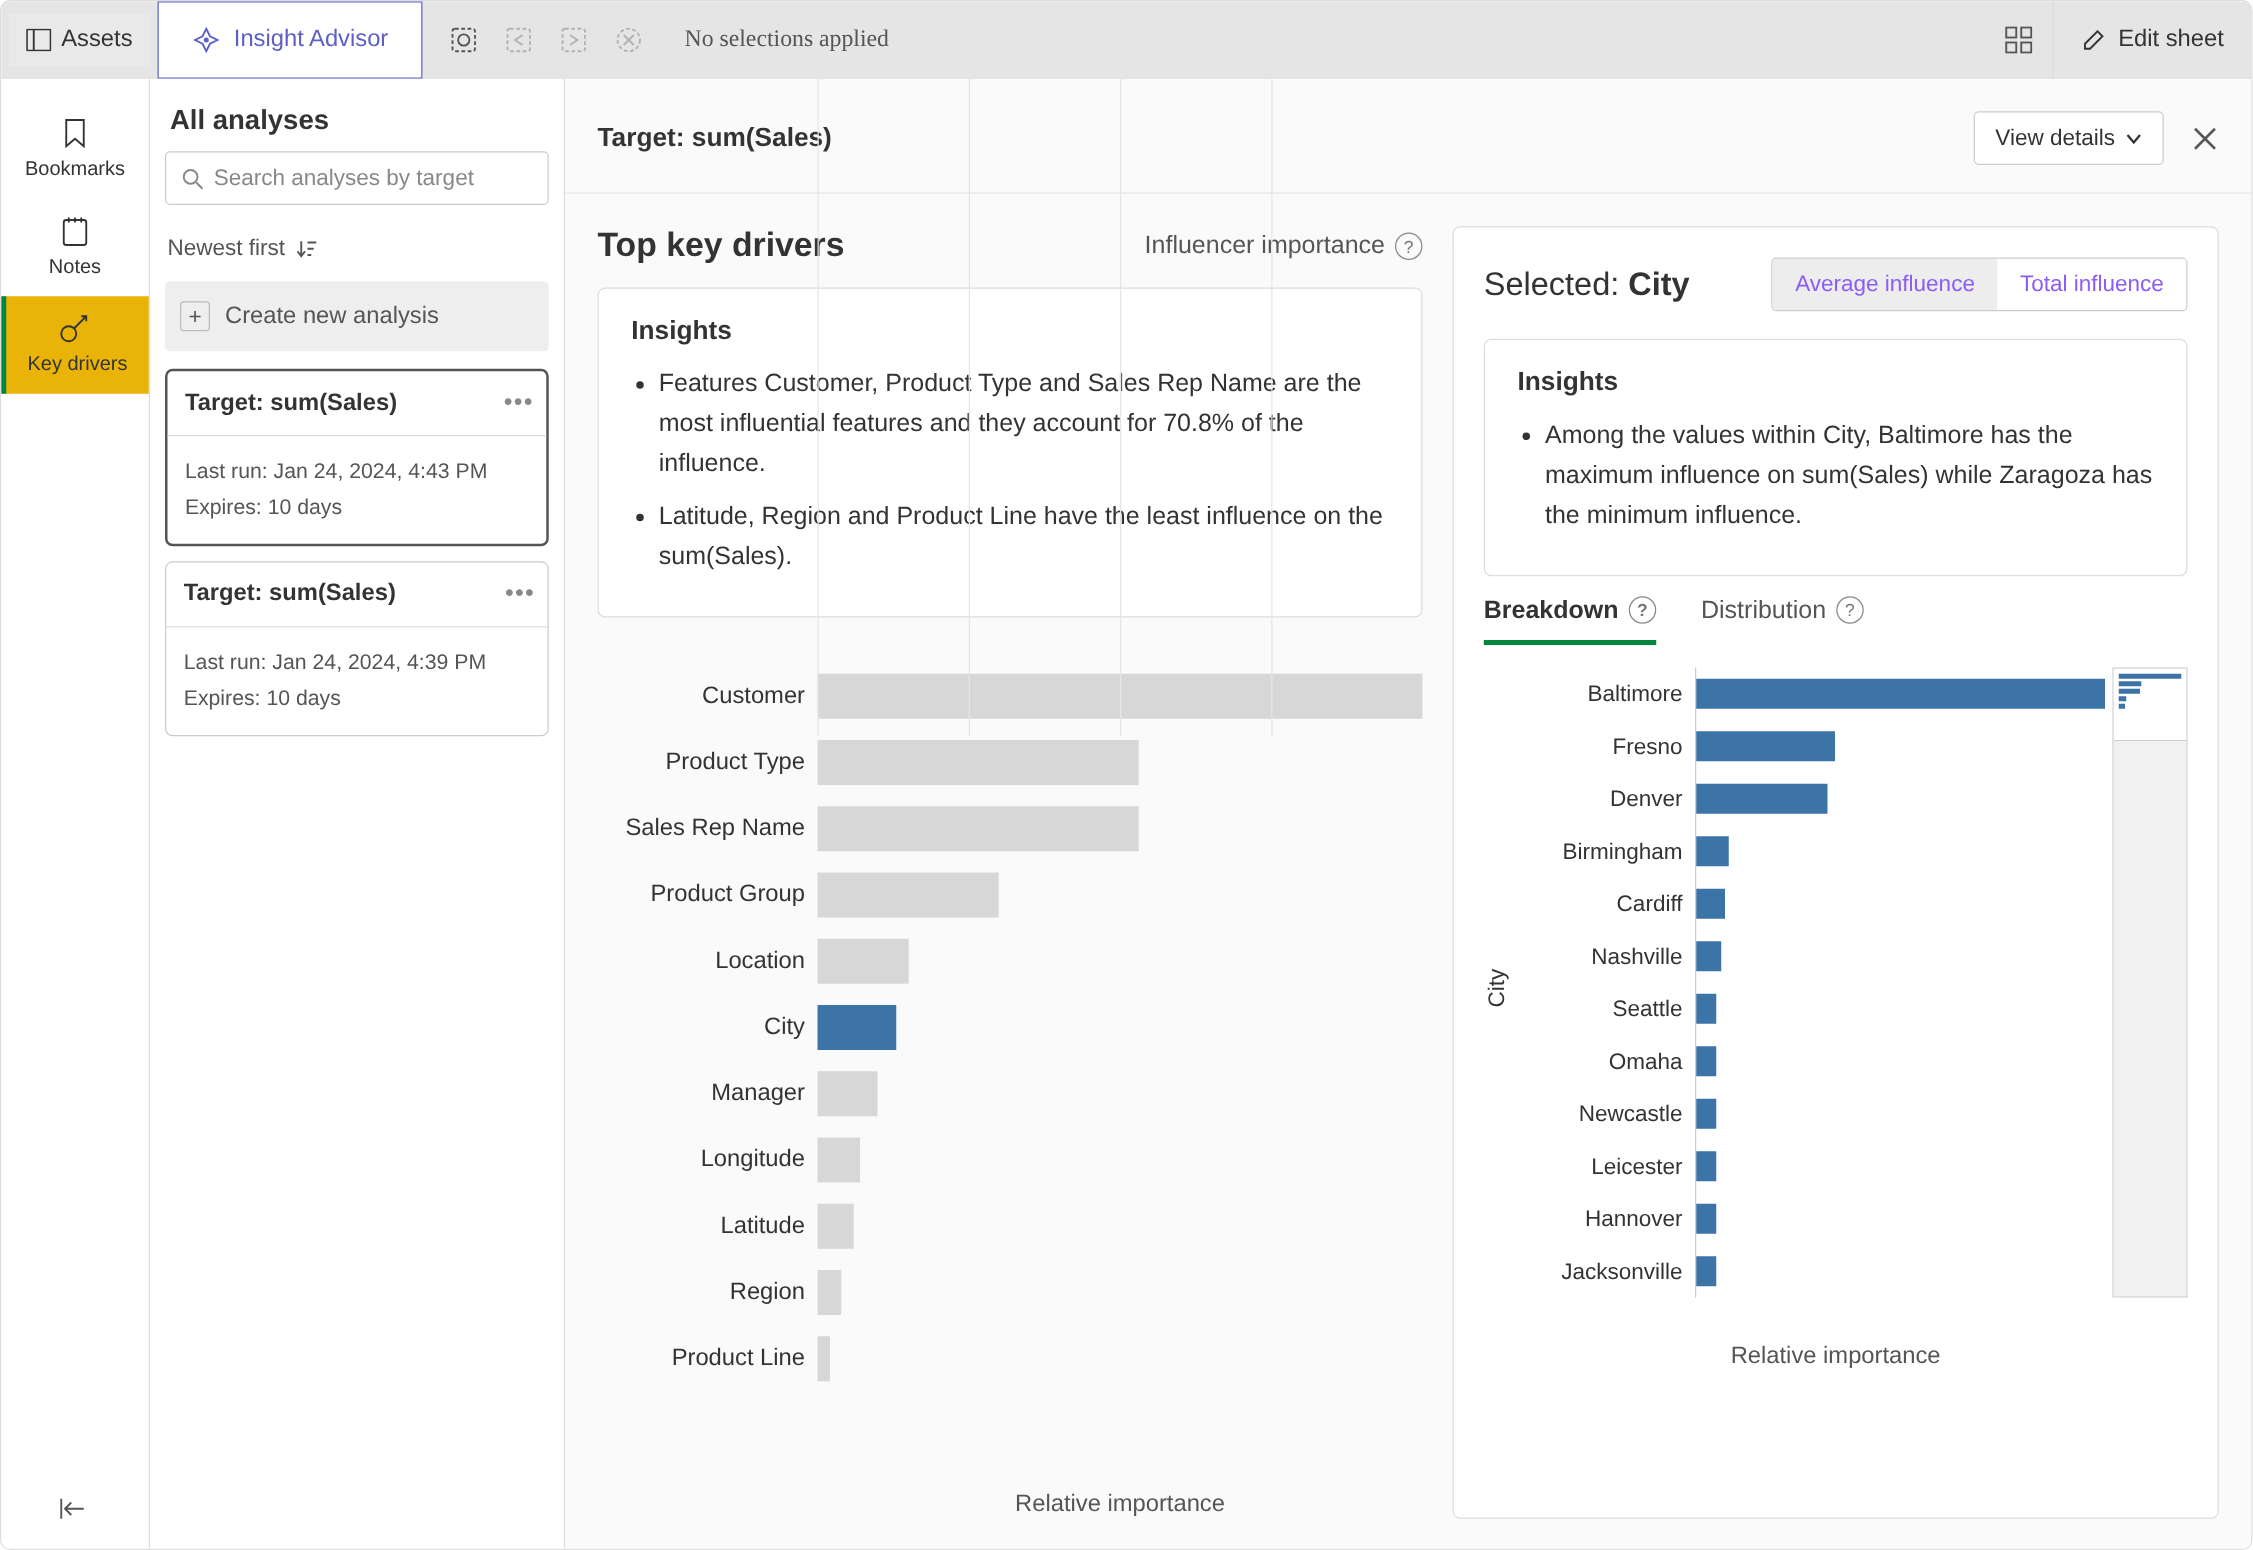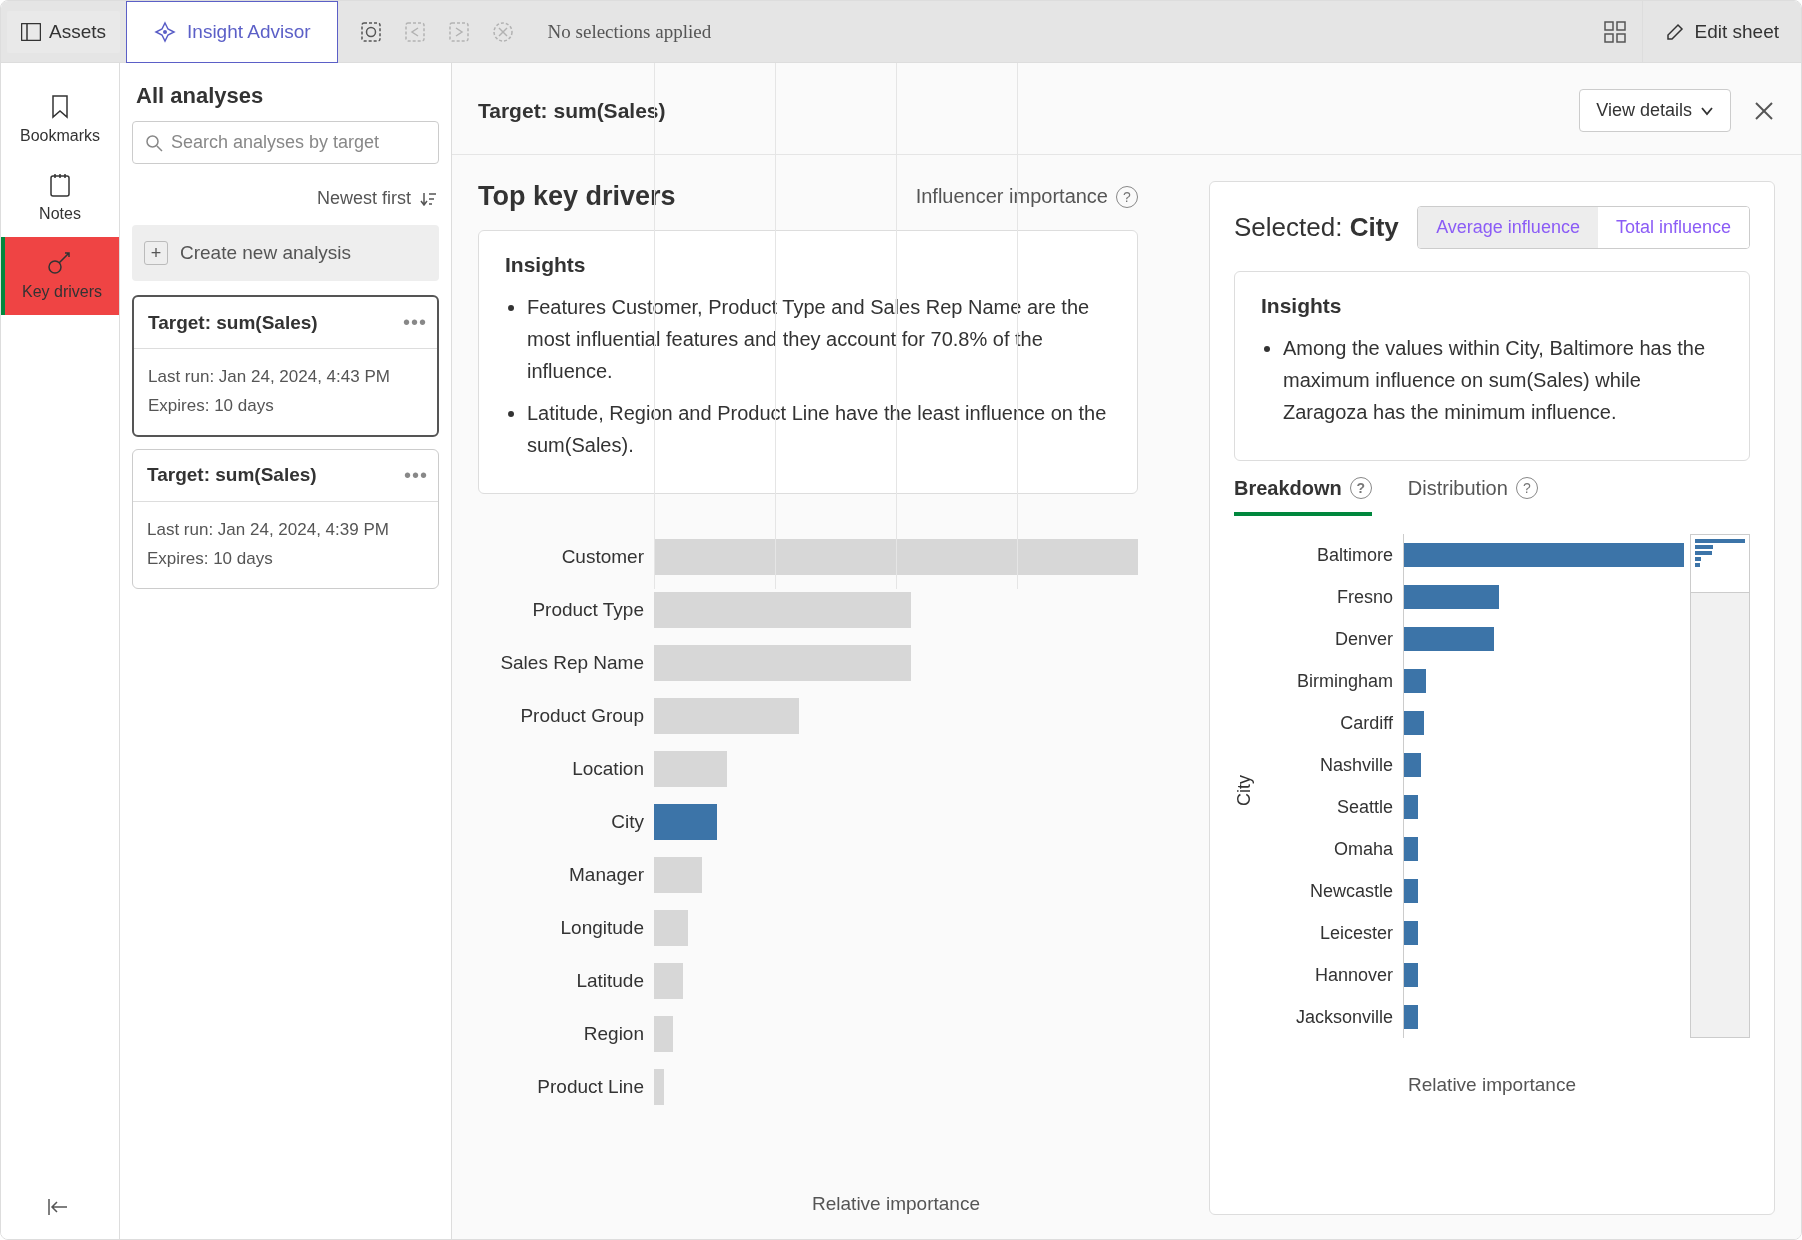--- a/index.html
+++ b/index.html
@@ -13,32 +13,32 @@
 .sel-icon { width: 26px; height: 26px; display: flex; align-items: center; justify-content: center; color: #666; cursor: pointer; }
 .sel-icon.dim { opacity: 0.35; }
 .sel-text { font-size: 19px; color: #555; margin-left: 14px; font-family: Liberation Serif, serif; }
 .top-right { margin-left: auto; display: flex; align-items: center; height: 100%; }
 .grid-icon { width: 54px; display: flex; justify-content: center; color: #666; cursor: pointer; }
 .edit-sheet { display: flex; align-items: center; gap: 10px; padding: 0 22px; border-left: 1px solid #ddd; height: 100%; font-size: 19px; color: #333; cursor: pointer; }
 
 
 .left-rail { position: absolute; top: 62px; bottom: 0; left: 0; width: 119px; border-right: 1px solid #ddd; background: #fff; display: flex; flex-direction: column; align-items: center; padding-top: 18px; }
 .rail-item { display: flex; flex-direction: column; align-items: center; gap: 8px; padding: 14px 0; width: 100%; color: #333; cursor: pointer; font-size: 16px; }
-.rail-item.active { background: #ef4444; border-left: 4px solid #00873d; padding-left: 0; margin-left: 0; }
+.rail-item.active { background: #eab308; border-left: 4px solid #00873d; padding-left: 0; margin-left: 0; }
 .rail-item.active .rail-inner { margin-left: -4px; }
 .rail-collapse { margin-top: auto; margin-bottom: 22px; cursor: pointer; color: #555; }
 
 
 .analyses-panel { position: absolute; top: 62px; bottom: 0; left: 119px; width: 332px; border-right: 1px solid #ddd; background: #fff; display: flex; flex-direction: column; }
 .analyses-title { font-size: 22px; font-weight: 600; padding: 20px 16px 12px; color: #333; }
 .search-wrap { padding: 0 12px 10px; }
 .search-box { display: flex; align-items: center; gap: 8px; border: 1px solid #ccc; border-radius: 4px; padding: 10px 12px; color: #888; }
 .search-input { border: none; outline: none; font-size: 18px; width: 100%; color: #333; background: transparent; }
 .search-input::placeholder { color: #888; }
-.sort-row { display: flex; justify-content: flex-end; align-items: center; gap: 8px; padding: 14px 14px 10px; font-size: 18px; color: #555; cursor: pointer; }
+.sort-row { display: flex; justify-content: flex-start; align-items: center; gap: 8px; padding: 14px 14px 10px; font-size: 18px; color: #555; cursor: pointer; }
 .create-btn { margin: 6px 12px 14px; background: #eee; padding: 16px 12px; display: flex; align-items: center; gap: 12px; font-size: 19px; color: #555; cursor: pointer; border-radius: 4px; }
 .create-btn .plus { border: 1px solid #bbb; width: 24px; height: 24px; display: flex; align-items: center; justify-content: center; border-radius: 3px; font-size: 18px; }
 .analysis-card { margin: 0 12px 12px; border: 1px solid #ccc; border-radius: 6px; cursor: pointer; }
 .analysis-card.selected { border: 2px solid #555; }
 .card-head { display: flex; justify-content: space-between; align-items: center; padding: 14px 10px 14px 14px; border-bottom: 1px solid #ddd; }
 .card-title { font-size: 19px; font-weight: 600; color: #333; }
 .card-menu { color: #888; font-size: 20px; cursor: pointer; letter-spacing: 1px; }
 .card-body { padding: 14px; font-size: 17px; color: #555; line-height: 1.7; }
 
 
@@ -63,21 +63,21 @@
 .bar-chart { margin-top: 36px; flex: 1; display: flex; flex-direction: column; }
 .bar-row { display: flex; align-items: center; height: 53px; }
 .bar-label { width: 176px; text-align: right; padding-right: 10px; font-size: 19px; color: #333; }
 .bar-track { flex: 1; position: relative; height: 100%; display: flex; align-items: center; }
 .bar-fill { height: 36px; background: #d7d7d7; }
 .bar-fill.highlight { background: #3c74a8; }
 .grid-line { position: absolute; top: -585px; bottom: -6px; width: 1px; background: #e5e5e5; }
 .x-label-row { text-align: center; margin-top: 44px; font-size: 19px; color: #555; padding-left: 176px; }
 
 
-.selected-panel { flex: 1; border: 1px solid #ddd; border-radius: 6px; background: #fff; padding: 24px; display: flex; flex-direction: column; position: relative; margin-left: 47px; }
+.selected-panel { flex: 1; border: 1px solid #ddd; border-radius: 6px; background: #fff; padding: 24px; display: flex; flex-direction: column; position: relative; }
 .selected-head { display: flex; justify-content: space-between; align-items: center; margin-bottom: 22px; }
 .selected-title { font-size: 26px; color: #333; }
 .selected-title .dim { font-weight: 600; }
 .toggle-group { display: flex; border: 1px solid #ccc; border-radius: 4px; overflow: hidden; }
 .toggle-btn { padding: 10px 18px; font-size: 18px; cursor: pointer; background: #fff; color: #8b5cf6; }
 .toggle-btn.active { background: #ededed; }
 
 .tabs { display: flex; gap: 36px; margin: 16px 0 18px; }
 .tab { font-size: 20px; color: #555; padding-bottom: 12px; cursor: pointer; display: flex; align-items: flex-start; gap: 8px; }
 .tab.active { color: #333; font-weight: 600; border-bottom: 4px solid #00873d; }

